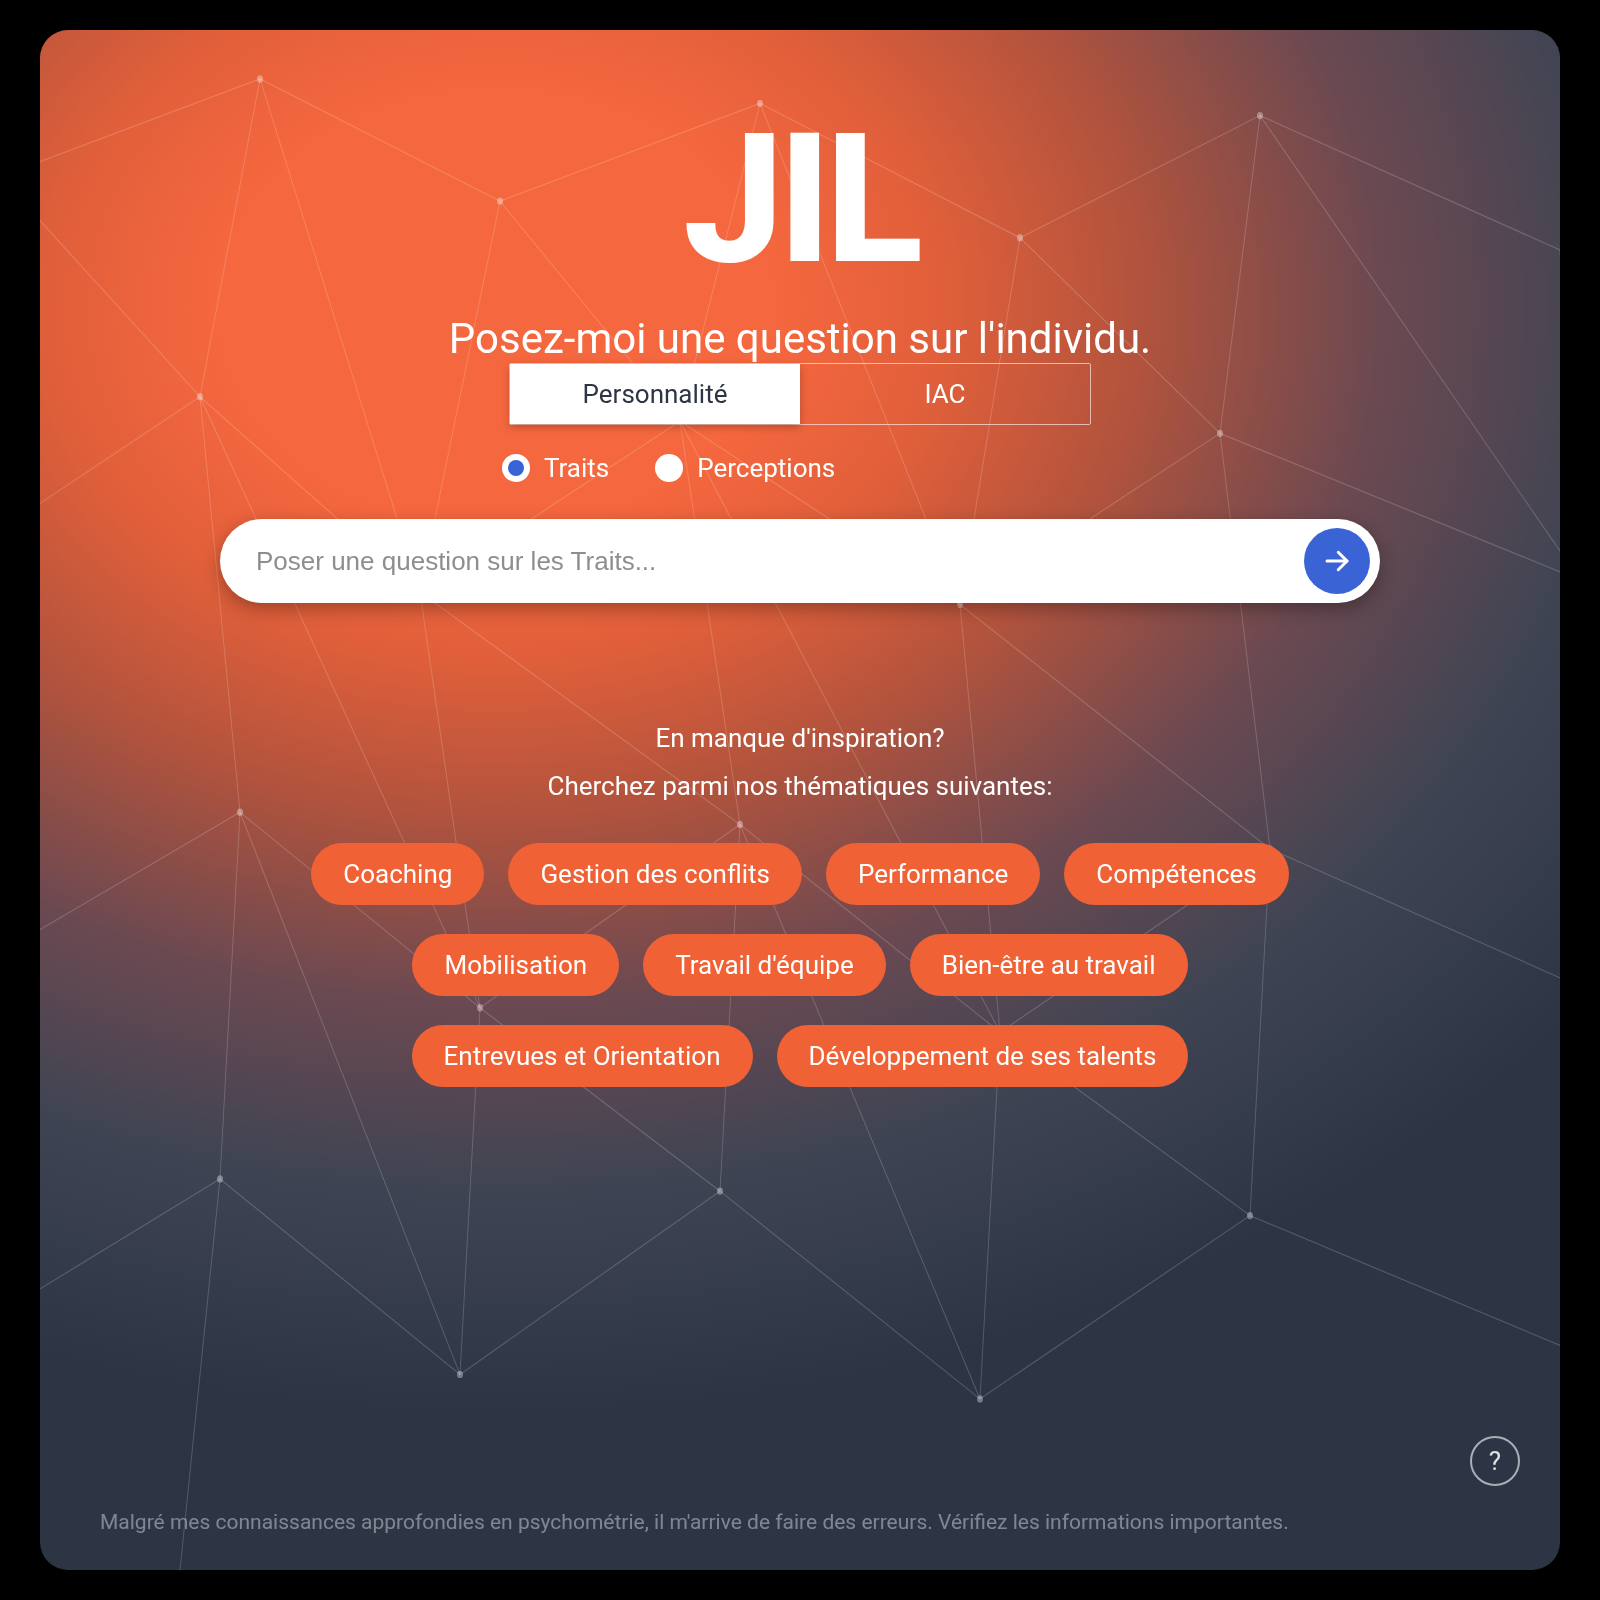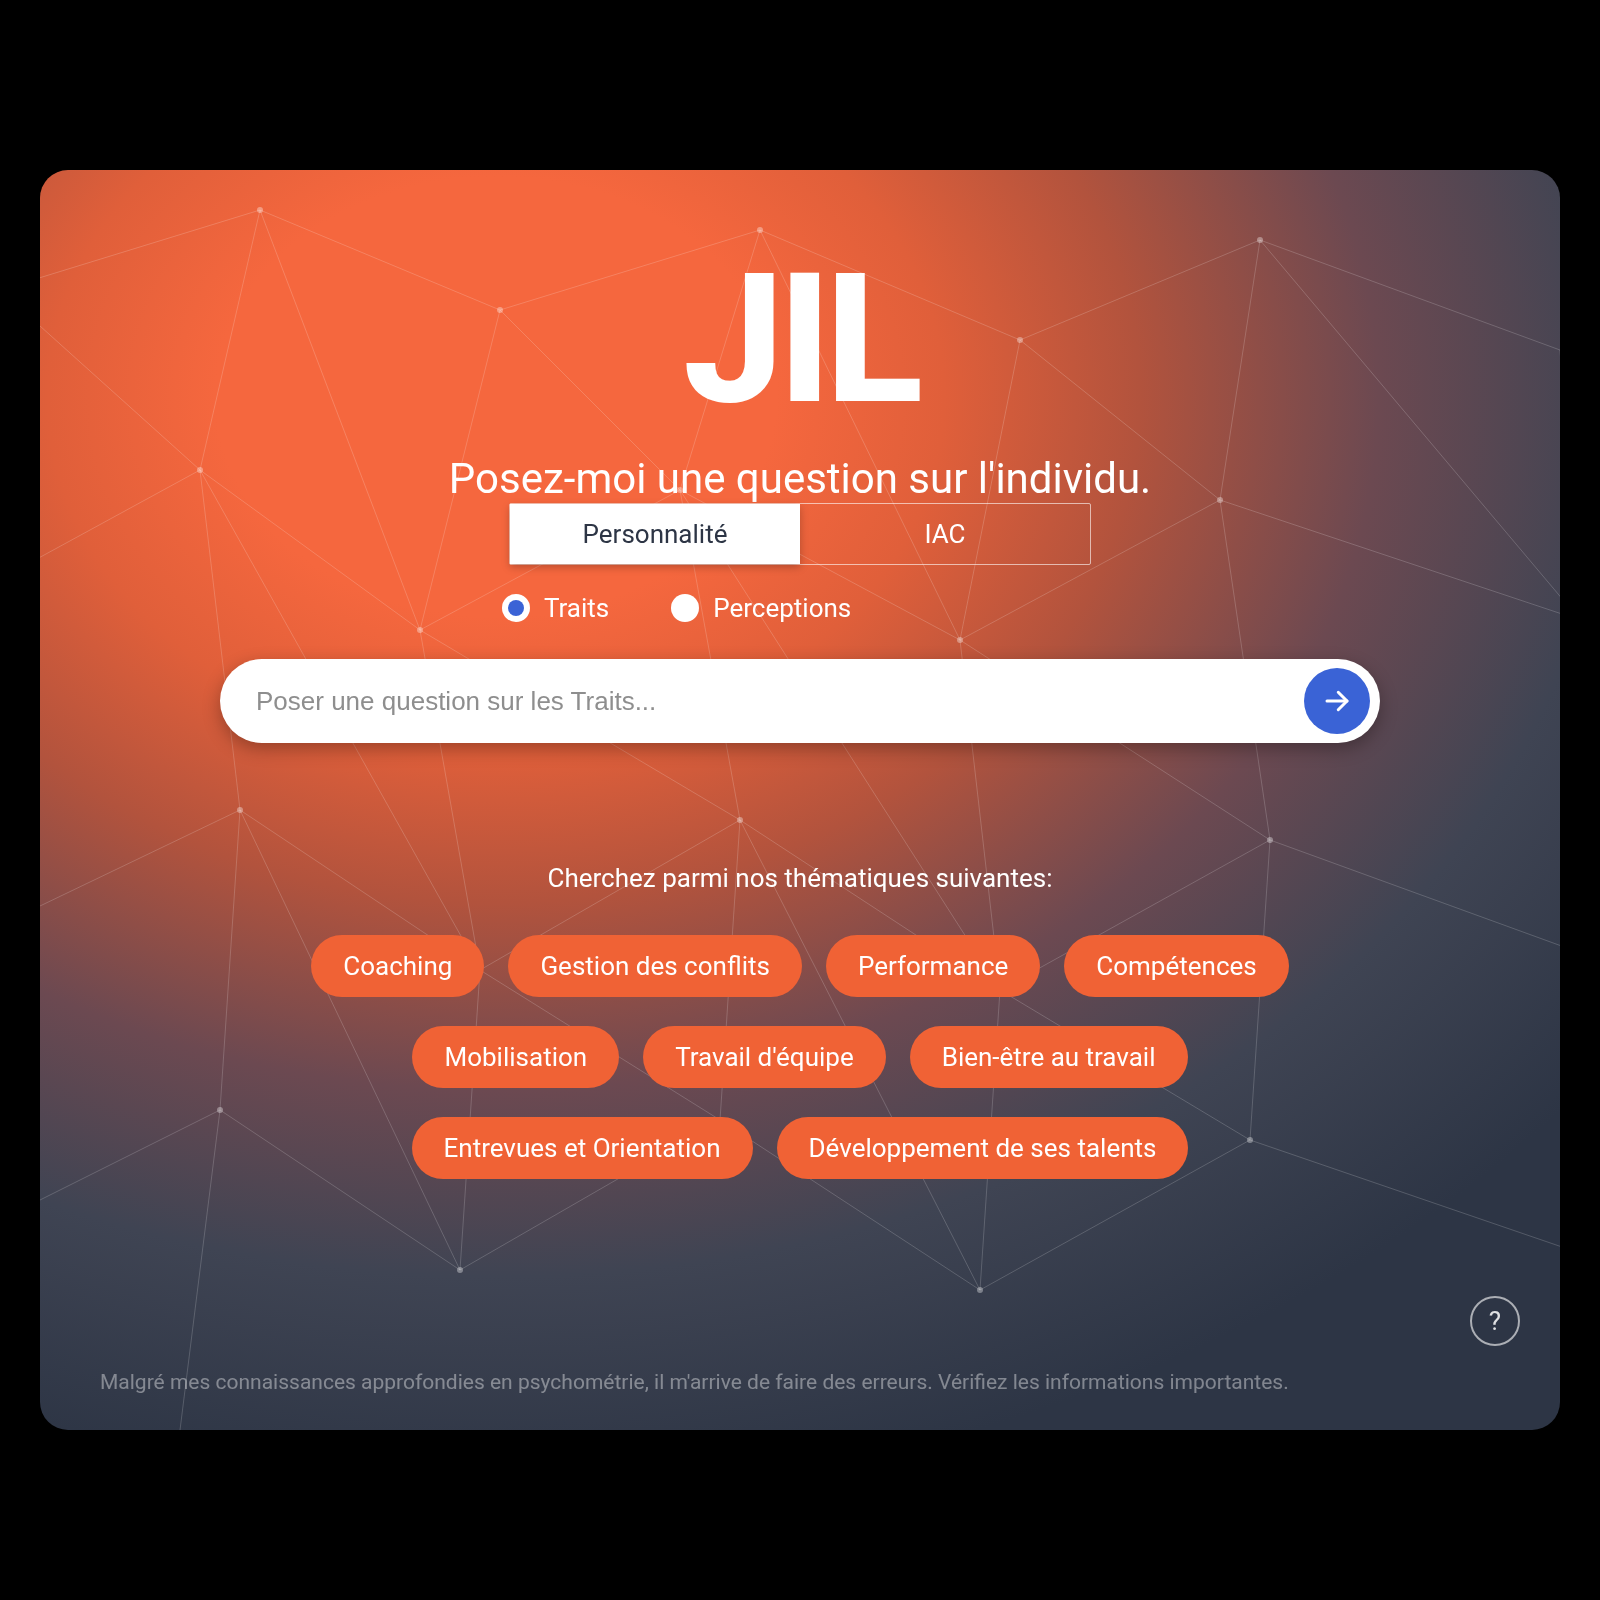--- a/index.html
+++ b/index.html
@@ -11,21 +11,21 @@
       width: 1600px;
       height: 1600px;
       background: #000;
       font-family: -apple-system, BlinkMacSystemFont, "Segoe UI", Roboto, Helvetica, Arial, sans-serif;
       display: flex;
       align-items: center;
       justify-content: center;
     }
     .app-window {
       width: 1520px;
-      height: 1260px;
+      height: 1540px;
       border-radius: 28px;
       background: radial-gradient(ellipse 1400px 1100px at 30% 18%, #f5673e 0%, #f5673e 20%, #e05f3a 32%, #b2533d 46%, #6c4951 63%, #3f4453 80%, #2d3545 100%);
       position: relative;
       overflow: hidden;
       display: flex;
       flex-direction: column;
       align-items: center;
       padding-top: 80px;
     }
     .mesh {
@@ -69,21 +69,21 @@
       color: #fff;
     }
     .tab.active {
       background: #fff;
       color: #2d3545;
       box-shadow: 0 3px 8px rgba(0,0,0,0.25);
     }
     .radio-row {
       margin-top: 28px;
       display: flex;
-      gap: 62px;
+      gap: 46px;
       z-index: 2;
       align-self: flex-start;
       margin-left: 462px;
     }
     .radio-option {
       display: flex;
       align-items: center;
       gap: 14px;
       cursor: pointer;
     }
@@ -268,20 +268,21 @@
     <input class="search-input" type="text" placeholder="Poser une question sur les Traits..." style="">
     <div class="send-button">
       <svg width="30" height="30" viewBox="0 0 24 24" fill="none" stroke="#fff" stroke-width="2.4" stroke-linecap="round" stroke-linejoin="round">
         <line x1="4" y1="12" x2="20" y2="12"></line>
         <polyline points="13 5 20 12 13 19"></polyline>
       </svg>
     </div>
   </div>
 
   <div class="inspiration">
+    <div class="insp-line1">En manque d'inspiration?</div>
     <div class="insp-line2">Cherchez parmi nos thématiques suivantes:</div>
   </div>
 
   <div class="chips">
     <div class="chip">Coaching</div>
     <div class="chip">Gestion des conflits</div>
     <div class="chip">Performance</div>
     <div class="chip">Compétences</div>
     <div class="chip">Mobilisation</div>
     <div class="chip">Travail d'équipe</div>

